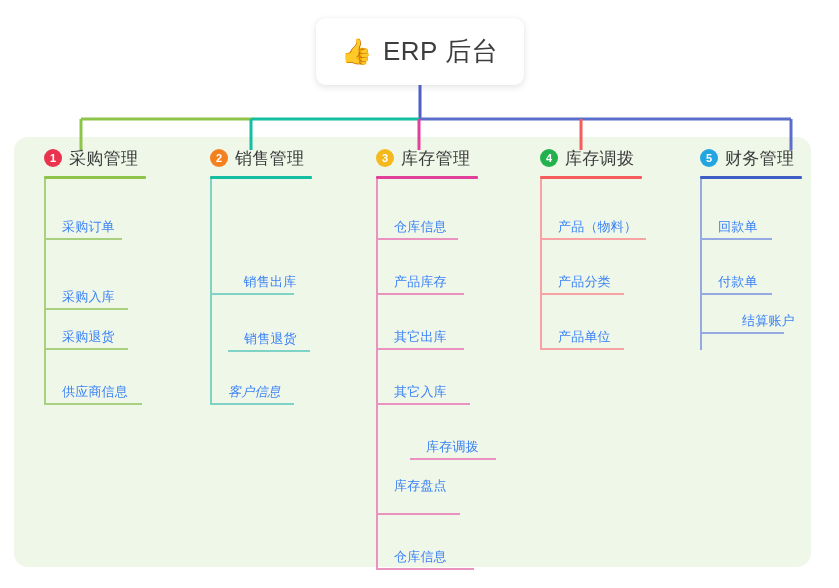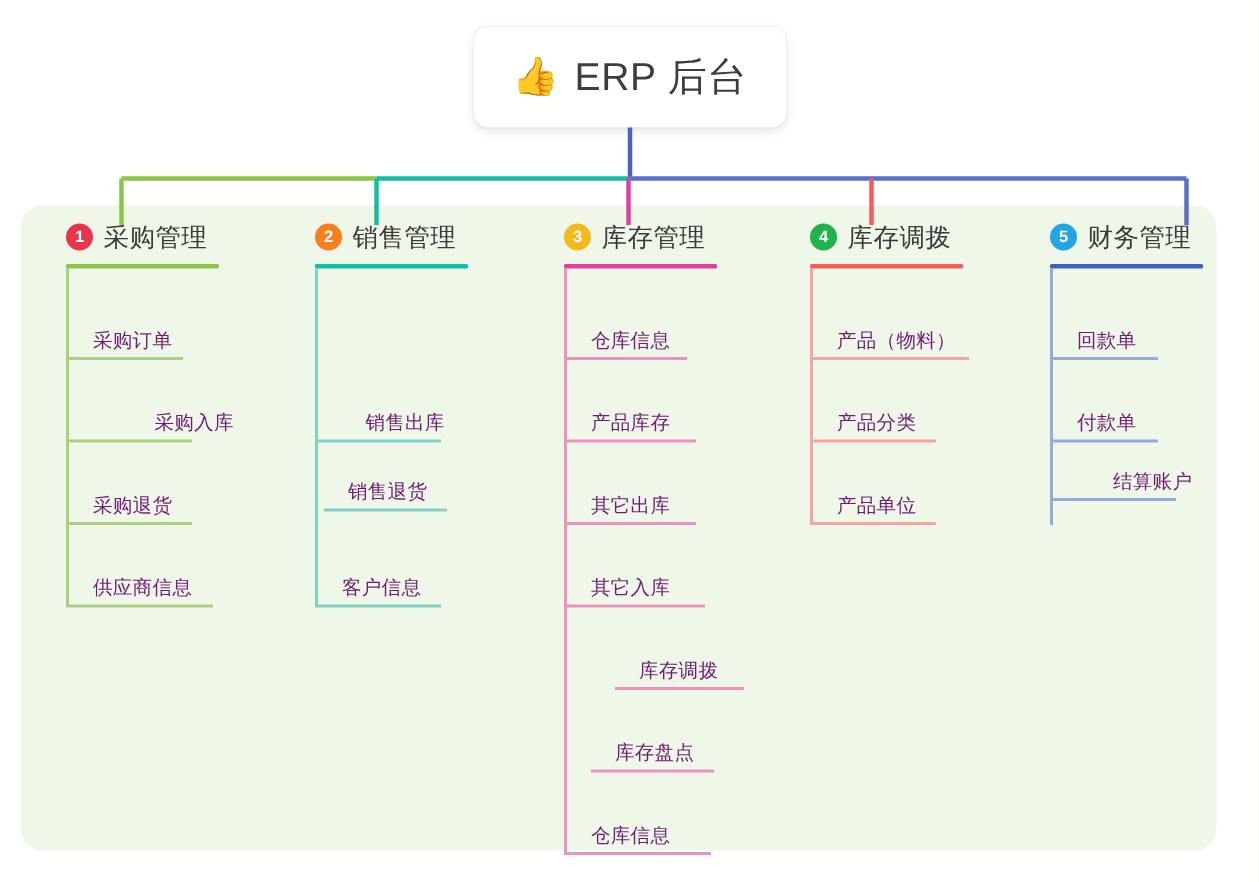--- a/index.html
+++ b/index.html
@@ -47,21 +47,21 @@
   .col-title{font-size:17px;color:#3a3a3a;letter-spacing:.3px;}
   .head-bar{height:3px;margin-top:6px;border-radius:1px;}
 
   .items{position:relative;margin-top:0;}
   .spine{position:absolute;left:0;top:0;width:2px;}
   .item{
     position:relative;box-sizing:border-box;
     display:flex;align-items:flex-end;
   }
   .item-label{
-    font-size:13px;color:#701a75;white-space:nowrap;
+    font-size:13px;color:#3b82f6;white-space:nowrap;
     padding-left:18px;padding-bottom:4px;letter-spacing:.2px;
   }
   .item-rule{position:absolute;left:2px;bottom:0;height:2px;}
 </style>
 </head>
 <body>
 
 <div id="stage">
 
   <div class="root-card">
@@ -91,21 +91,21 @@
           <span class="badge" style="background: rgb(232, 52, 78);">1</span>
           <span class="col-title">采购管理</span>
         </div>
         <div class="head-bar" style="background: rgb(142, 196, 74); width: 102px;"></div>
         <div class="items" style="height: 226px;">
           <div class="spine" style="background: rgb(169, 208, 126); height: 226px;"></div>
           <div class="item" style="position: absolute; left: 0px; top: 6px; height: 55px; width: 102px;">
             <span class="item-label">采购订单</span>
             <span class="item-rule" style="background: rgb(169, 208, 126); width: 76px;"></span>
           </div>
-          <div class="item" style="position: absolute; left: 0px; top: 61px; height: 55px; width: 102px; padding-left: 41px;">
+          <div class="item" style="position: absolute; left: 0px; top: 61px; height: 70px; width: 102px;">
             <span class="item-label">采购入库</span>
             <span class="item-rule" style="background: rgb(169, 208, 126); width: 82px;"></span>
           </div>
           <div class="item" style="position: absolute; left: 0px; top: 116px; height: 55px; width: 102px;">
             <span class="item-label">采购退货</span>
             <span class="item-rule" style="background: rgb(169, 208, 126); width: 82px;"></span>
           </div>
           <div class="item" style="position: absolute; left: 0px; top: 171px; height: 55px; width: 102px;">
             <span class="item-label">供应商信息</span>
             <span class="item-rule" style="background: rgb(169, 208, 126); width: 96px;"></span>
@@ -117,25 +117,25 @@
           <span class="badge" style="background: rgb(245, 128, 30);">2</span>
           <span class="col-title">销售管理</span>
         </div>
         <div class="head-bar" style="background: rgb(19, 191, 160); width: 102px;"></div>
         <div class="items" style="height: 226px;">
           <div class="spine" style="background: rgb(127, 211, 198); height: 226px;"></div>
           <div class="item" style="position: absolute; left: 0px; top: 61px; height: 55px; width: 102px; justify-content: center;">
             <span class="item-label">销售出库</span>
             <span class="item-rule" style="background: rgb(127, 211, 198); width: 82px;"></span>
           </div>
-          <div class="item" style="position: absolute; left: 4px; top: 116px; height: 46px; width: 102px;">
+          <div class="item" style="position: absolute; left: 16px; top: 116px; height: 57px; width: 102px;">
             <span class="item-label">销售退货</span>
             <span class="item-rule" style="background: rgb(127, 211, 198); width: 82px;"></span>
           </div>
-          <div class="item" style="position: absolute; left: 0px; top: 171px; height: 55px; width: 102px;">
+          <div class="item" style="position: absolute; left: 0px; top: 171px; height: 55px; width: 102px; font-style: italic;">
             <span class="item-label">客户信息</span>
             <span class="item-rule" style="background: rgb(127, 211, 198); width: 82px;"></span>
           </div>
         </div>
       </div>
       <div class="col" style="left: 376px; width: 102px;">
         <div class="col-head">
           <span class="badge" style="background: rgb(245, 185, 30);">3</span>
           <span class="col-title">库存管理</span>
         </div>
@@ -155,21 +155,21 @@
             <span class="item-rule" style="background: rgb(235, 147, 192); width: 86px;"></span>
           </div>
           <div class="item" style="position: absolute; left: 0px; top: 171px; height: 55px; width: 102px;">
             <span class="item-label">其它入库</span>
             <span class="item-rule" style="background: rgb(235, 147, 192); width: 92px;"></span>
           </div>
           <div class="item" style="position: absolute; left: 0px; top: 226px; height: 55px; width: 102px; margin-left: 32px;">
             <span class="item-label">库存调拨</span>
             <span class="item-rule" style="background: rgb(235, 147, 192); width: 86px;"></span>
           </div>
-          <div class="item" style="position: absolute; left: 16px; top: 281px; height: 55px; width: 102px;">
+          <div class="item" style="position: absolute; left: 0px; top: 281px; height: 55px; width: 102px; align-items: center;">
             <span class="item-label">库存盘点</span>
             <span class="item-rule" style="background: rgb(235, 147, 192); width: 82px;"></span>
           </div>
           <div class="item" style="position: absolute; left: 0px; top: 336px; height: 55px; width: 102px;">
             <span class="item-label">仓库信息</span>
             <span class="item-rule" style="background: rgb(235, 147, 192); width: 96px;"></span>
           </div>
         </div>
       </div>
       <div class="col" style="left: 540px; width: 102px;">

